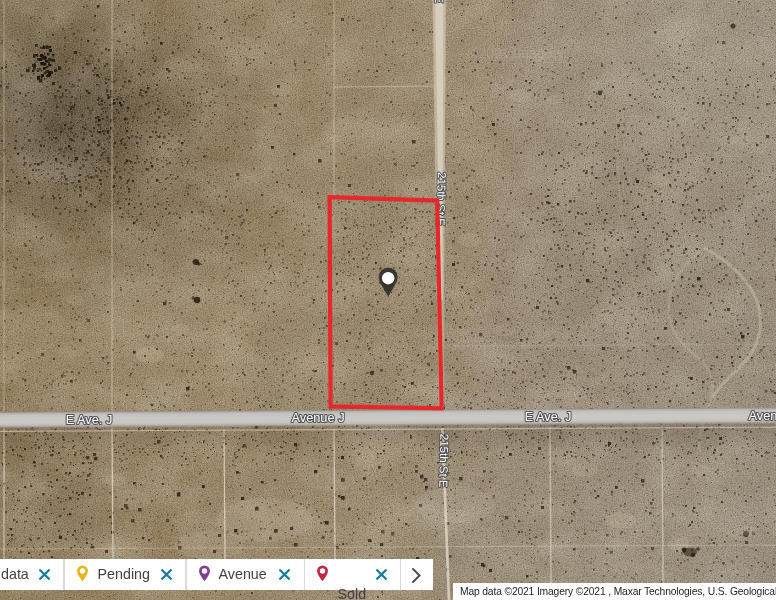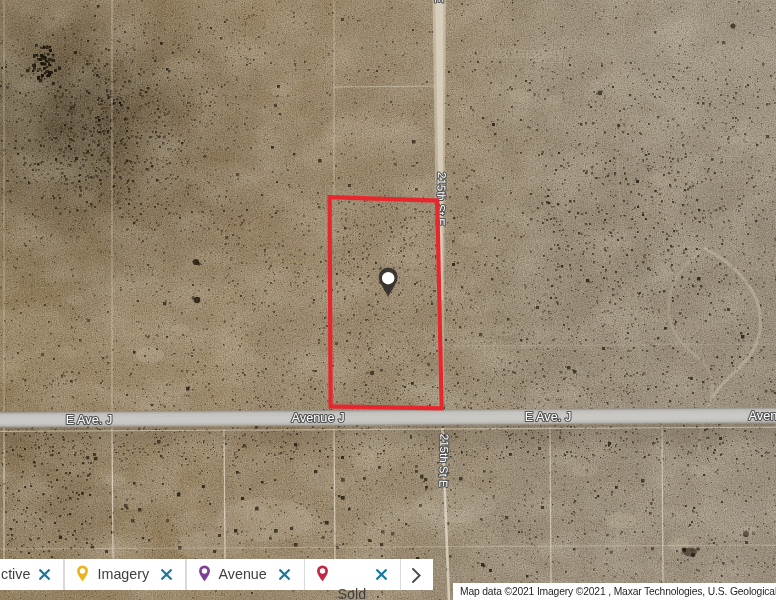--- a/index.html
+++ b/index.html
@@ -195,34 +195,34 @@
 
   <g fill="#38332e" fill-opacity="0.97">
   <circle cx="388.2" cy="277" r="9.5"></circle>
   <path d="M379.8,281.4 C382.8,287.5 385.3,291.5 388.2,296.7 C391.1,291.5 393.6,287.5 396.6,281.4 Z"></path>
   </g>
   <circle cx="388.2" cy="278.2" r="6.2" fill="#fff"></circle>
 </svg>
 
 <div style="position:absolute;left:0;top:559px;width:433px;height:31px;background:#fff;"></div>
 
-<div class="ct" style="left:1px;">ctive</div>
+<div class="ct" style="left:1px;">data</div>
 
 <svg class="cx" style="left:38.5px;" width="11" height="11" viewBox="0 0 11 11">
       <path d="M1.2,1.2 L9.8,9.8 M9.8,1.2 L1.2,9.8" stroke="#1a7a9e" stroke-width="2.3" stroke-linecap="round"></path>
     </svg>
 
 <div class="cd" style="left:63.2px;"></div>
 
 <svg class="cp" style="left:76px;" width="13" height="17" viewBox="0 0 13 17">
       <path d="M6.5,16.3 C4.1,12.7 1.05,9.3 1.05,5.95 A5.45,5.45 0 1 1 11.95,5.95 C11.95,9.3 8.9,12.7 6.5,16.3 Z" fill="#ecb31f"></path>
       <circle cx="6.5" cy="5.95" r="2.7" fill="#fff"></circle>
     </svg>
 
-<div class="ct" style="left:97.5px;">Imagery</div>
+<div class="ct" style="left:97.5px;">Pending</div>
 
 <svg class="cx" style="left:160.5px;" width="11" height="11" viewBox="0 0 11 11">
       <path d="M1.2,1.2 L9.8,9.8 M9.8,1.2 L1.2,9.8" stroke="#1a7a9e" stroke-width="2.3" stroke-linecap="round"></path>
     </svg>
 
 <div class="cd" style="left:185.2px;"></div>
 
 <svg class="cp" style="left:198px;" width="13" height="17" viewBox="0 0 13 17">
       <path d="M6.5,16.3 C4.1,12.7 1.05,9.3 1.05,5.95 A5.45,5.45 0 1 1 11.95,5.95 C11.95,9.3 8.9,12.7 6.5,16.3 Z" fill="#7d3f98"></path>
       <circle cx="6.5" cy="5.95" r="2.7" fill="#fff"></circle>

